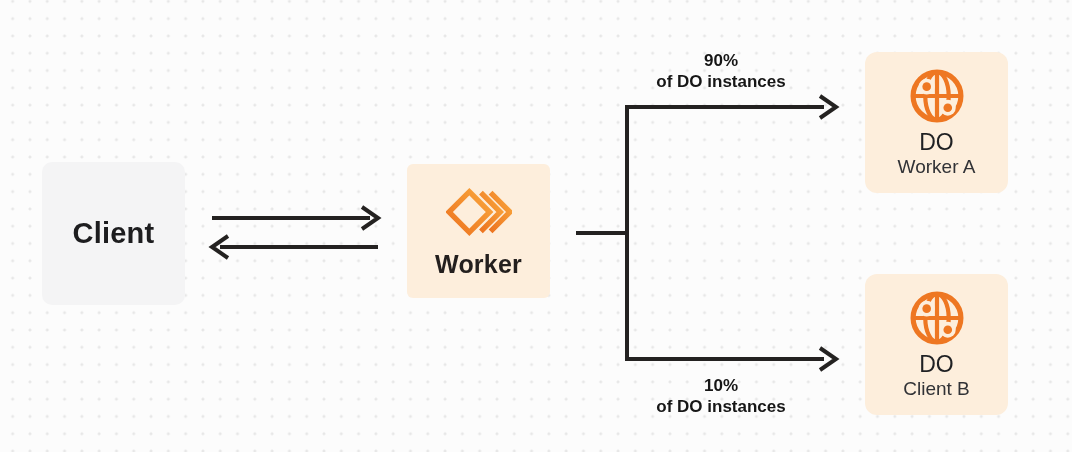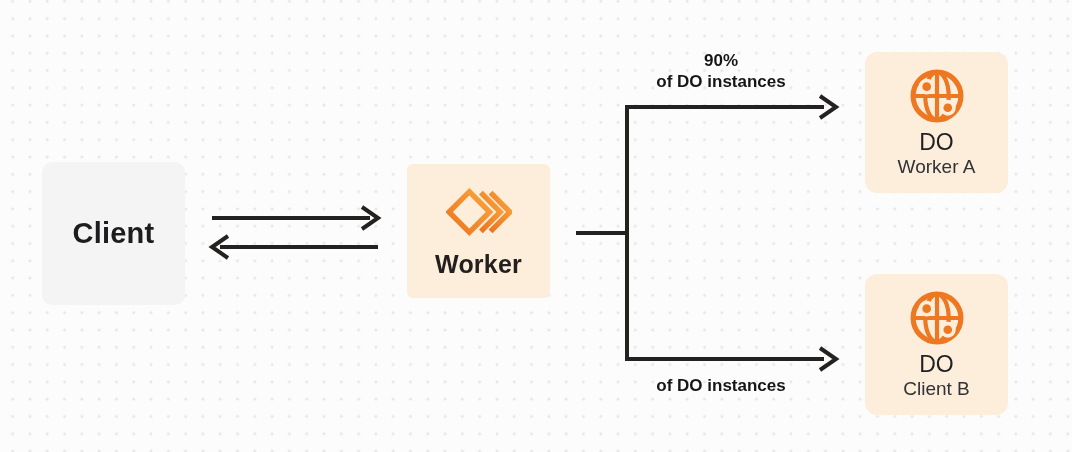--- a/index.html
+++ b/index.html
@@ -126,20 +126,21 @@
     </svg>
     <span class="node-label">Worker</span>
   </div>
 
   <div class="split-label split-label-top">
     <div>90%</div>
     <div>of DO instances</div>
   </div>
 
   <div class="split-label split-label-bottom">
+    <div>10%</div>
     <div>of DO instances</div>
   </div>
 
   <div class="node node-do node-do-a">
     <svg width="60" height="60" viewBox="0 0 64 64" aria-hidden="true" fill="none" stroke="#ee7722" stroke-linecap="butt">
       <circle cx="32" cy="32" r="25.5" stroke-width="5.5"></circle>
       <ellipse cx="32" cy="32" rx="12.5" ry="25.5" stroke-width="4.5"></ellipse>
       <line x1="7" y1="32" x2="57" y2="32" stroke-width="4.5"></line>
       <line x1="32" y1="7" x2="32" y2="57" stroke-width="4.5"></line>
       <circle cx="21" cy="22" r="8.5" fill="#fdeedc" stroke="none"></circle>

